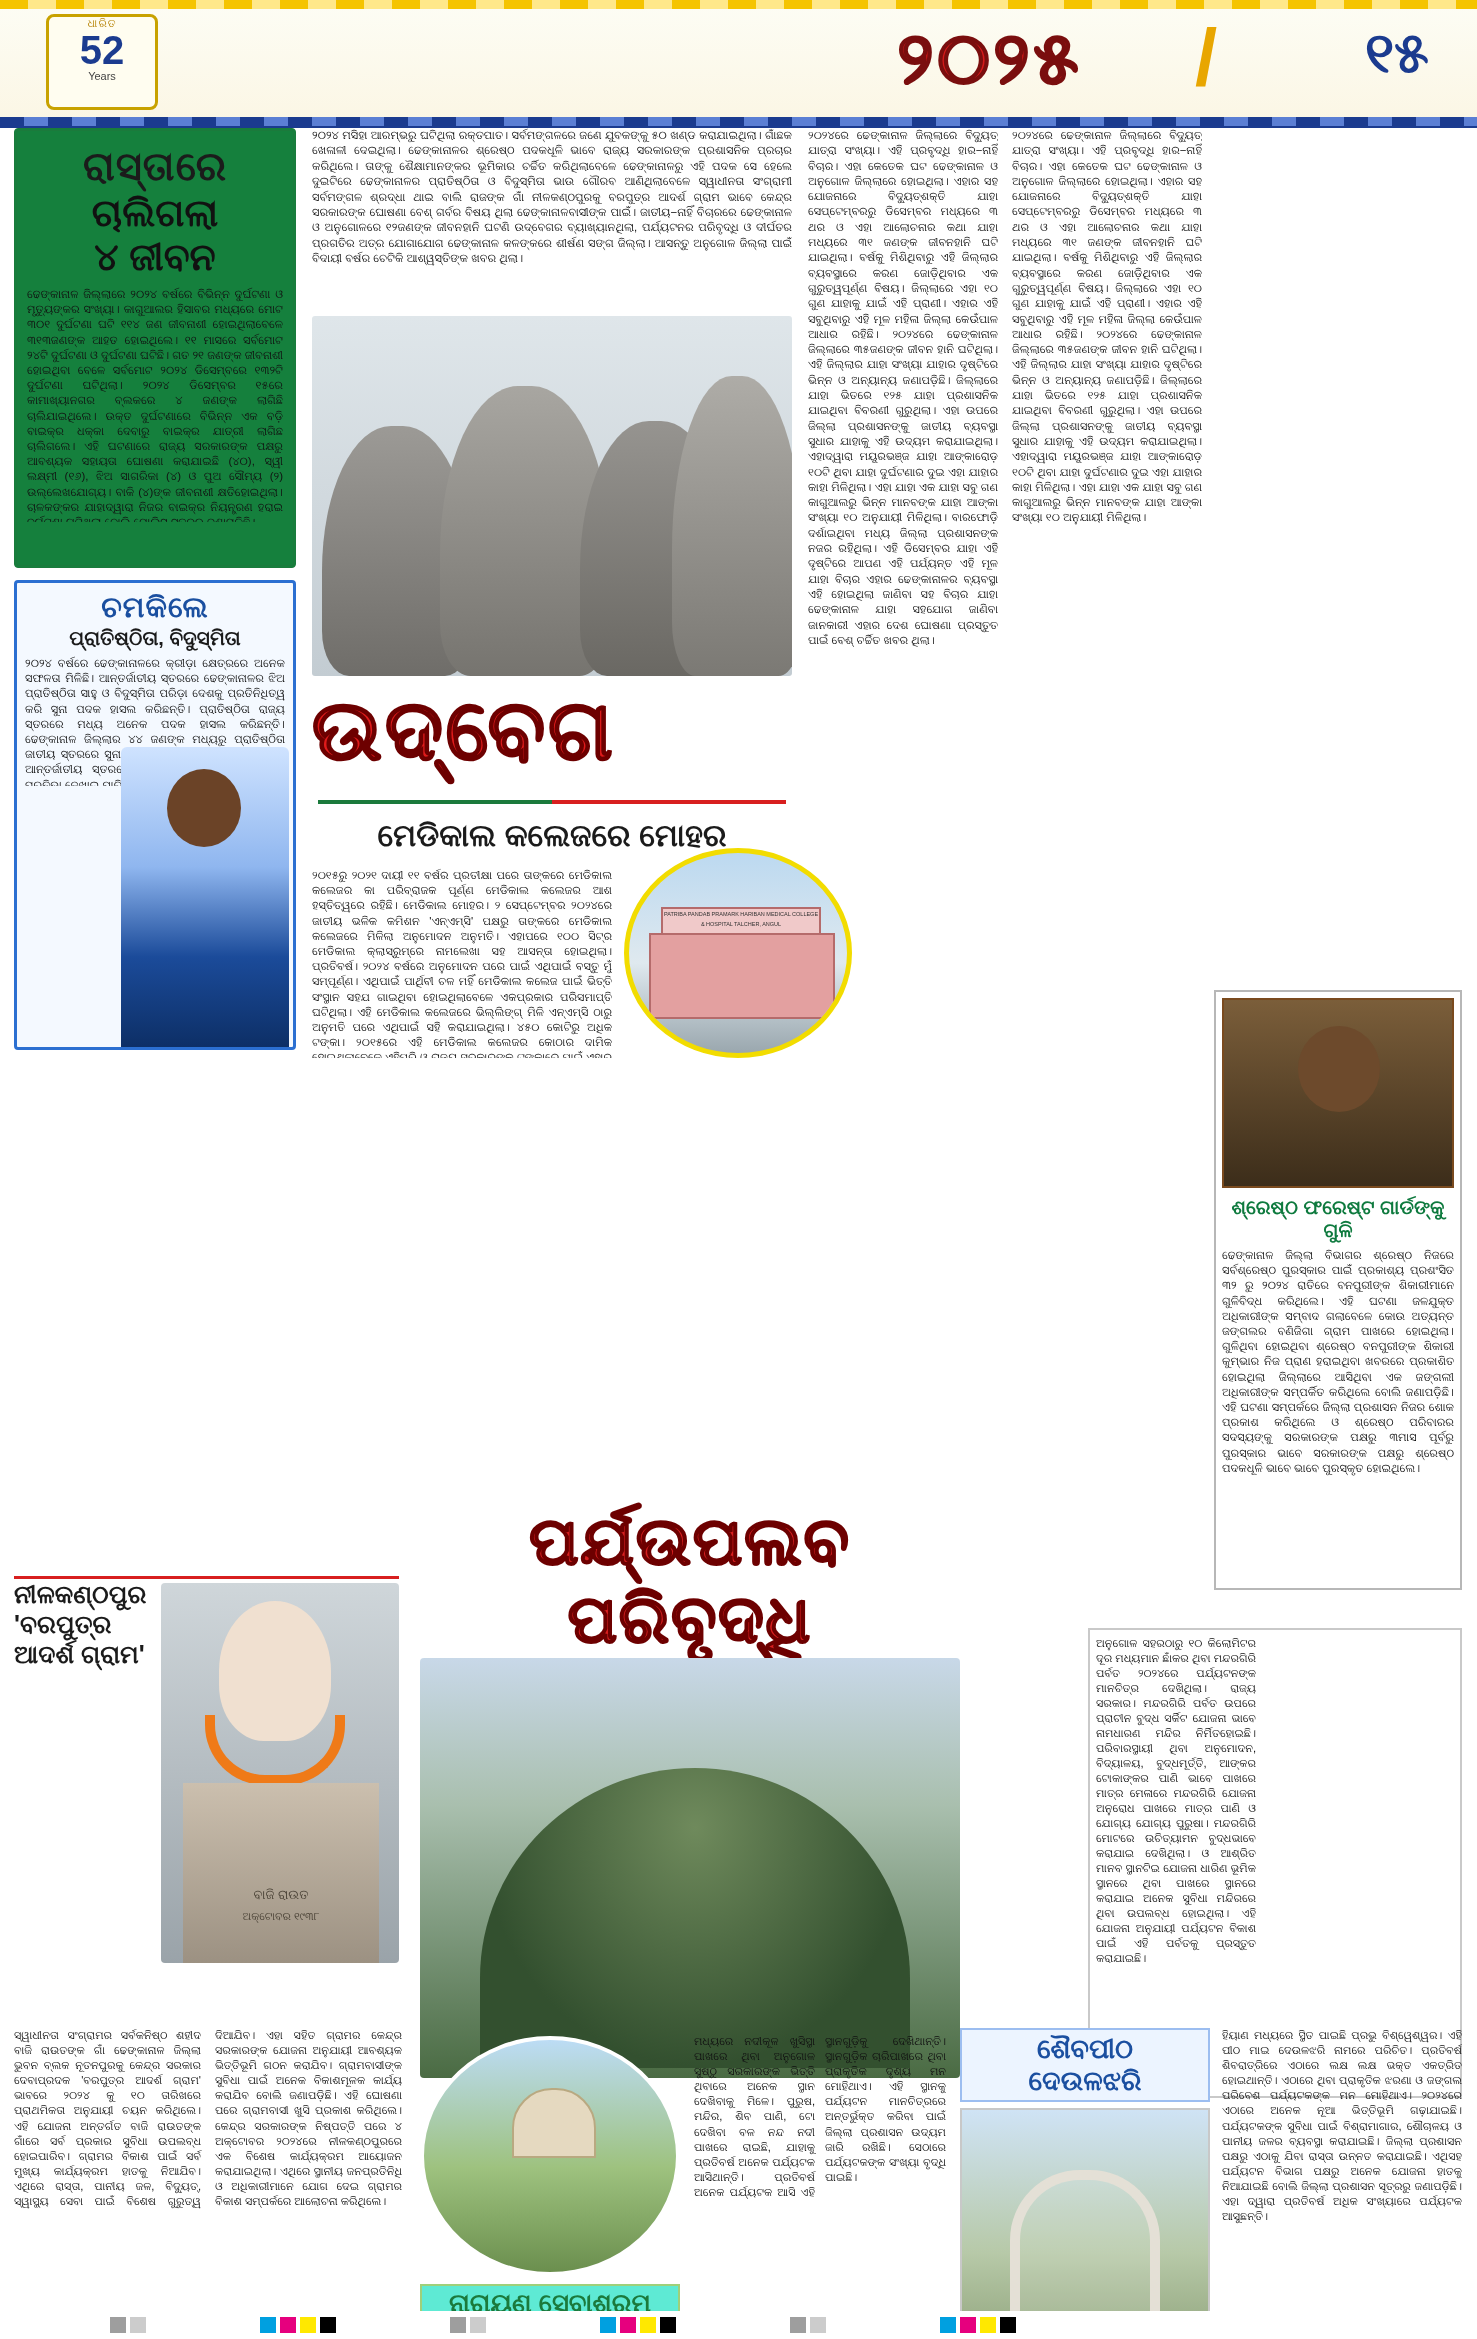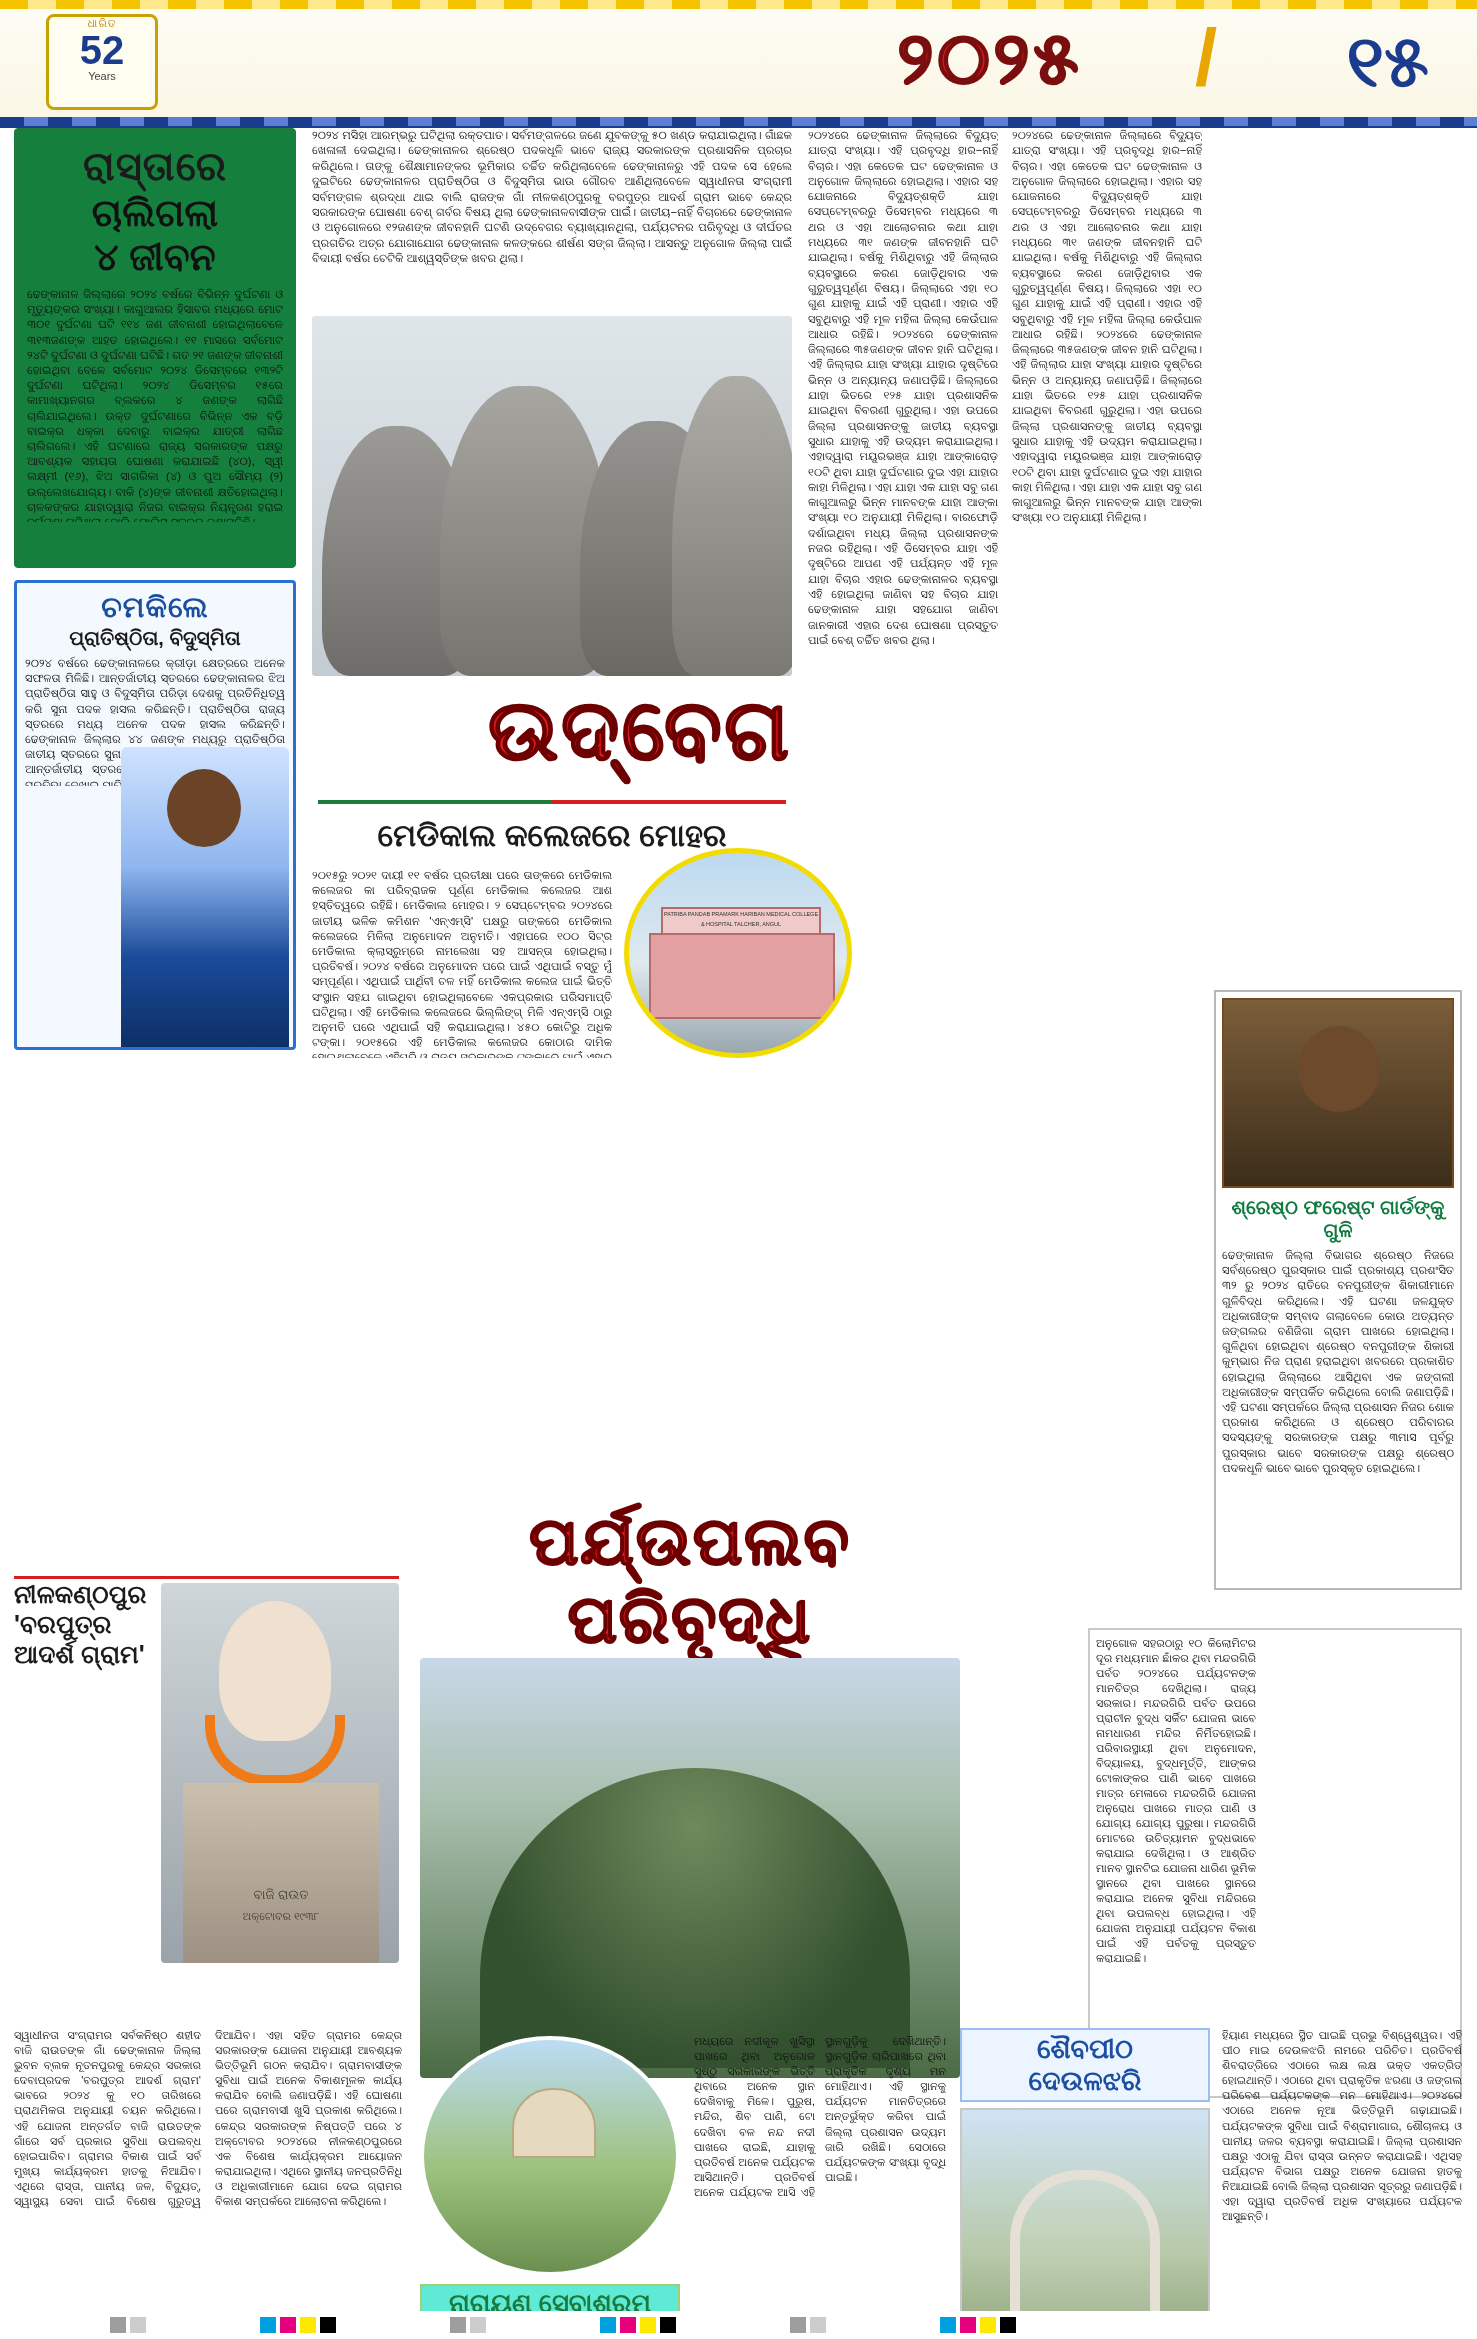--- a/index.html
+++ b/index.html
@@ -79,21 +79,21 @@
     letter-spacing: 4px;
     line-height: 100px;
   }
   .mast-slash {
     position:absolute; left:1195px; top:12px;
     font-size:80px; color:#e8a600; font-weight:bold;
   }
   .mast-page {
     position: absolute;
     right: 48px; top: 20px;
-    font-size: 72px; font-weight: bold; color:#1b3b8f;
+    font-size: 56px; font-weight: bold; color:#1b3b8f;
   }
   .mast-top-strip {
     position:absolute; left:0; right:0; top:0; height:9px;
     background: repeating-linear-gradient(90deg,#f5c400 0 28px,#ffe88a 28px 56px);
   }
   .mast-bottom-strip {
     position:absolute; left:0; right:0; bottom:0; height:9px;
     background: repeating-linear-gradient(90deg,#1b3b8f 0 24px,#5b7fd4 24px 48px);
   }
 
@@ -178,21 +178,21 @@
     position:absolute; bottom:0; border-radius: 46% 46% 18% 18% / 58% 58% 18% 18%;
     background: linear-gradient(#9c9a96,#6f6d69);
   }
   .eleph .e1 { left:10px; width:150px; height:250px; }
   .eleph .e2 { left:128px; width:170px; height:290px; background:linear-gradient(#a8a6a1,#76746f);}
   .eleph .e3 { left:268px; width:150px; height:255px; background:linear-gradient(#969490,#6a6863);}
   .eleph .e4 { left:360px; width:130px; height:300px; background:linear-gradient(#aeaca7,#7b7974);}
 
   .udbega {
     position:absolute; left:312px; top:556px; width:480px;
-    text-align:right;
+    text-align:left;
     font-size: 84px; line-height: 92px; font-weight: bold;
     color:#e01b1b;
     -webkit-text-stroke: 2px #6d0000;
     letter-spacing: 3px;
   }
   .udbega-rule {
     position:absolute; left:318px; top:672px; width:468px; height:4px;
     background: linear-gradient(90deg,#1b7a3c 0 50%, #d81f1f 50% 100%);
   }
   .medical-head {

